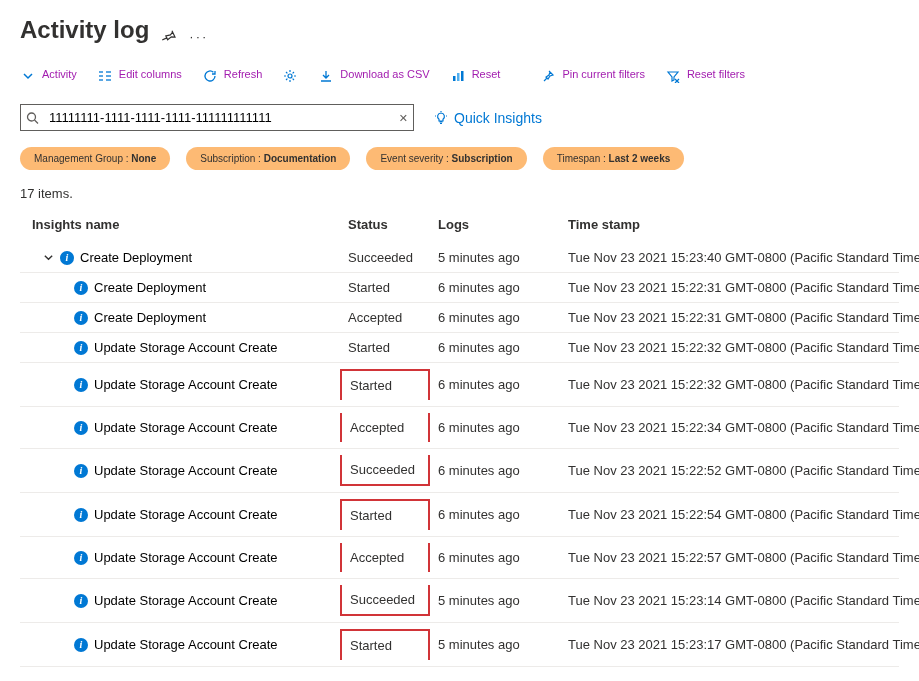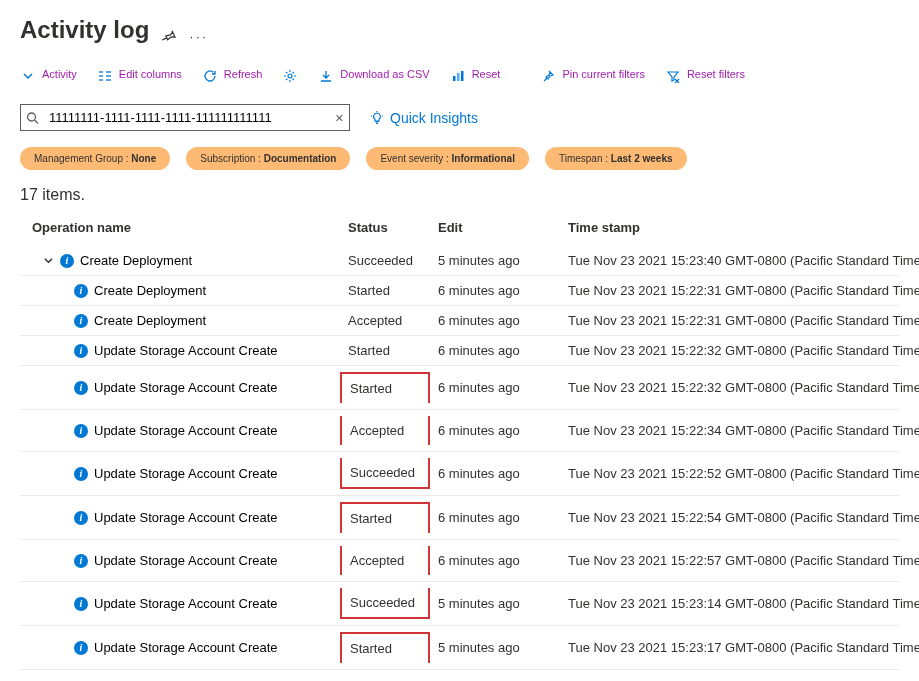--- a/index.html
+++ b/index.html
@@ -10,31 +10,31 @@
     .header { display: flex; align-items: flex-end; gap: 12px; margin-bottom: 20px; }
     .page-title { font-size: 24px; font-weight: 600; }
     .header-icon { color: #323130; cursor: pointer; }
     
     .toolbar { display: flex; align-items: center; gap: 20px; margin-bottom: 16px; padding: 4px 0; }
     .toolbar-item { display: flex; align-items: flex-start; gap: 6px; cursor: pointer; font-size: 11px; color: #a21caf; }
     .toolbar-item .icn { display: inline-flex; width: 16px; height: 16px; align-items: center; justify-content: center; }
     .toolbar-sep { flex: 0 0 auto; }
     
     .search-row { display: flex; align-items: center; gap: 20px; margin-bottom: 16px; }
-    .search-box { position: relative; width: 330px; }
+    .search-box { position: relative; width: 394px; }
     .search-box input { width: 100%; padding: 5px 28px 5px 28px; border: 1px solid #605e5c; font-size: 13px; outline: none; }
     .search-box .search-icn { position: absolute; left: 6px; top: 50%; transform: translateY(-50%); color: #605e5c; }
     .search-box .clear-icn { position: absolute; right: 6px; top: 50%; transform: translateY(-50%); color: #605e5c; cursor: pointer; font-size: 11px; }
     .quick-insights { display: flex; align-items: center; gap: 6px; color: #0078d4; cursor: pointer; font-size: 14px; }
     
     .filter-row { display: flex; align-items: center; gap: 16px; margin-bottom: 16px; flex-wrap: wrap; }
     .pill { background: #fdba74; border-radius: 16px; padding: 6px 14px; font-size: 10px; white-space: nowrap; cursor: pointer; }
     .pill .val { font-weight: 600; }
     
-    .items-count { font-size: 16px; margin-bottom: 8px; }
+    .items-count { font-size: 13px; margin-bottom: 8px; }
     
     .table { width: 100%; }
     .thead { display: grid; grid-template-columns: 320px 90px 130px 1fr; padding: 8px 0 10px; font-weight: 600; font-size: 13px; border-bottom: 1px solid #fff; }
     .thead > div { padding-left: 8px; }
     .thead > div:first-child { padding-left: 12px; }
     
     .row { display: grid; grid-template-columns: 320px 90px 130px 1fr; padding: 7px 0; border-bottom: 1px solid #edebe9; align-items: center; font-size: 13px; }
     .row > div { padding-left: 8px; white-space: nowrap; }
     .op-cell { display: flex; align-items: center; gap: 6px; padding-left: 12px !important; }
     .op-cell.indent-0 { padding-left: 22px !important; }
@@ -160,31 +160,31 @@
             <line x1="12" y1="5" x2="13" y2="5"></line>
           </svg>
         </span>
       <span>Quick Insights</span>
     </div>
   </div>
 
   <div class="filter-row" id="filter-row">
       <div class="pill"><span>Management Group : </span><span class="val">None</span></div>
       <div class="pill"><span>Subscription : </span><span class="val">Documentation</span></div>
-      <div class="pill"><span>Event severity : </span><span class="val">Informational</span></div>
+      <div class="pill"><span>Event severity : </span><span class="val">Subscription</span></div>
       <div class="pill"><span>Timespan : </span><span class="val">Last 2 weeks</span></div>
     </div>
 
   <div class="items-count">17 items.</div>
 
   <div class="table">
     <div class="thead">
-      <div>Operation name</div>
+      <div>Insights name</div>
       <div>Status</div>
-      <div>Edit</div>
+      <div>Logs</div>
       <div>Time stamp</div>
     </div>
     <div id="tbody">
         <div class="row">
           <div class="op-cell indent-0">
             <span class="chevron">
               <svg width="11" height="11" viewBox="0 0 12 12">
                 <path d="M2 4l4 4 4-4" fill="none" stroke="#323130" stroke-width="1.5"></path>
               </svg>
             </span>

